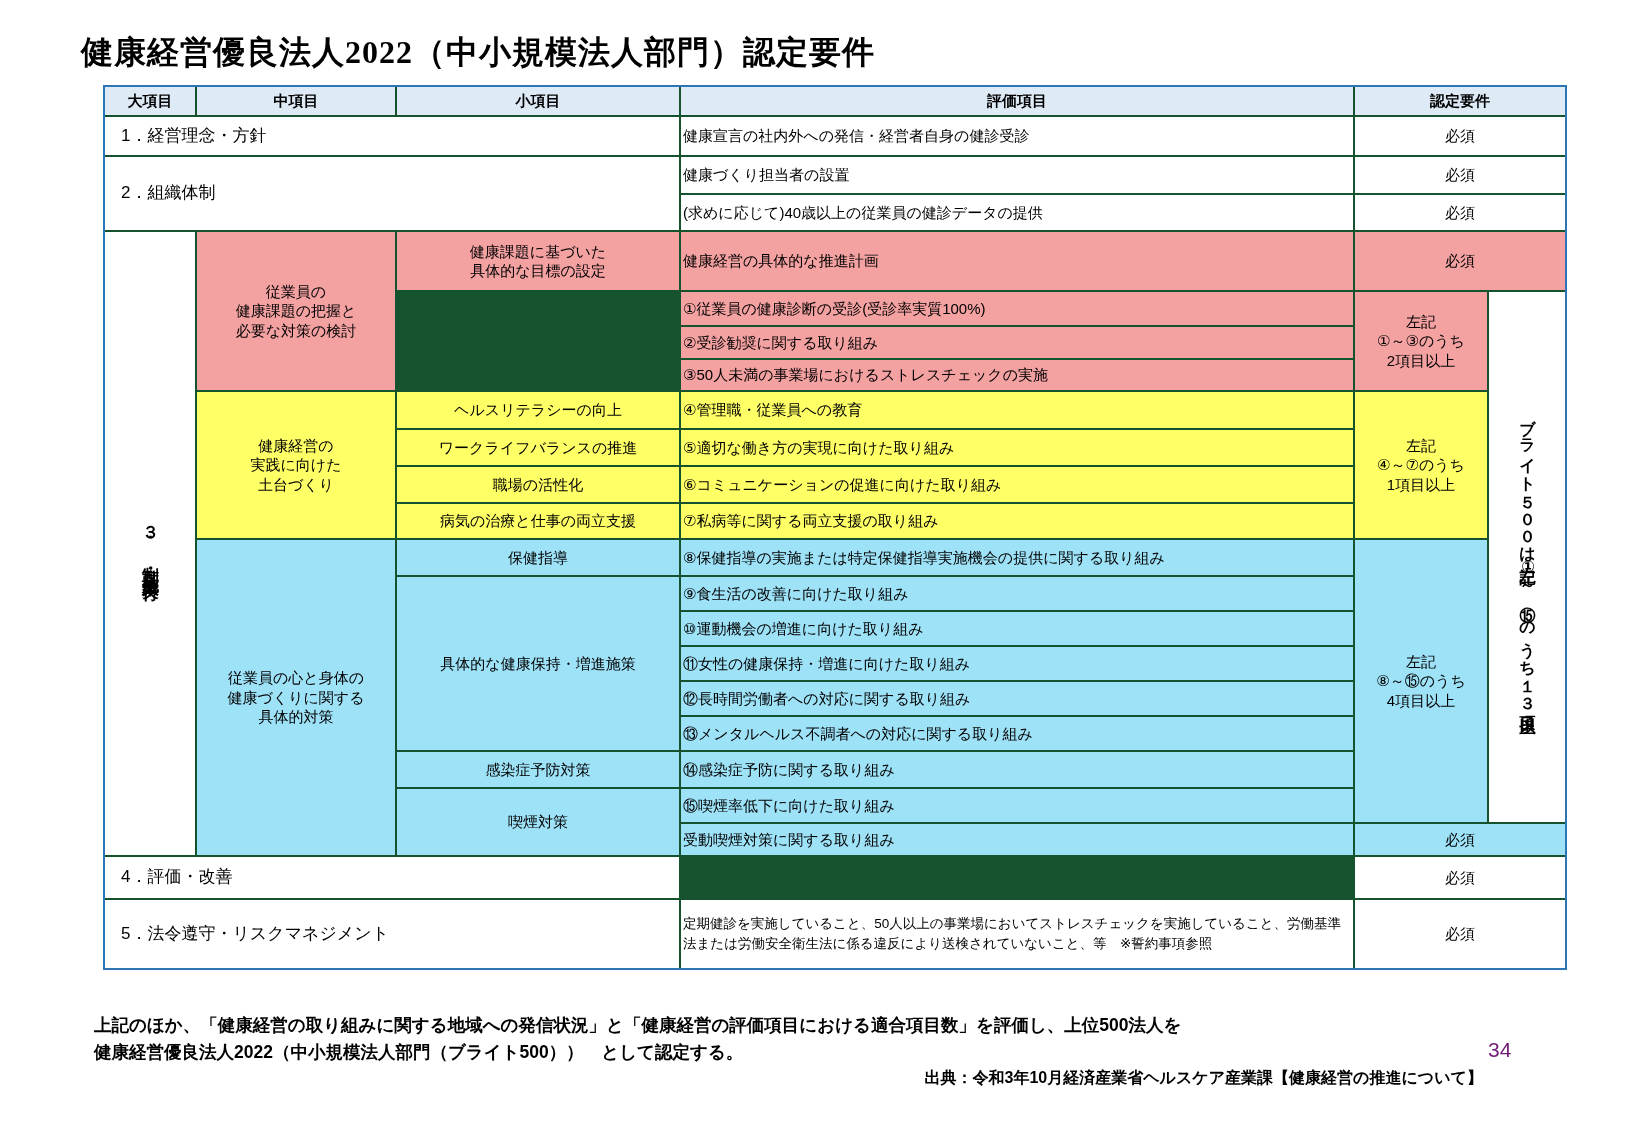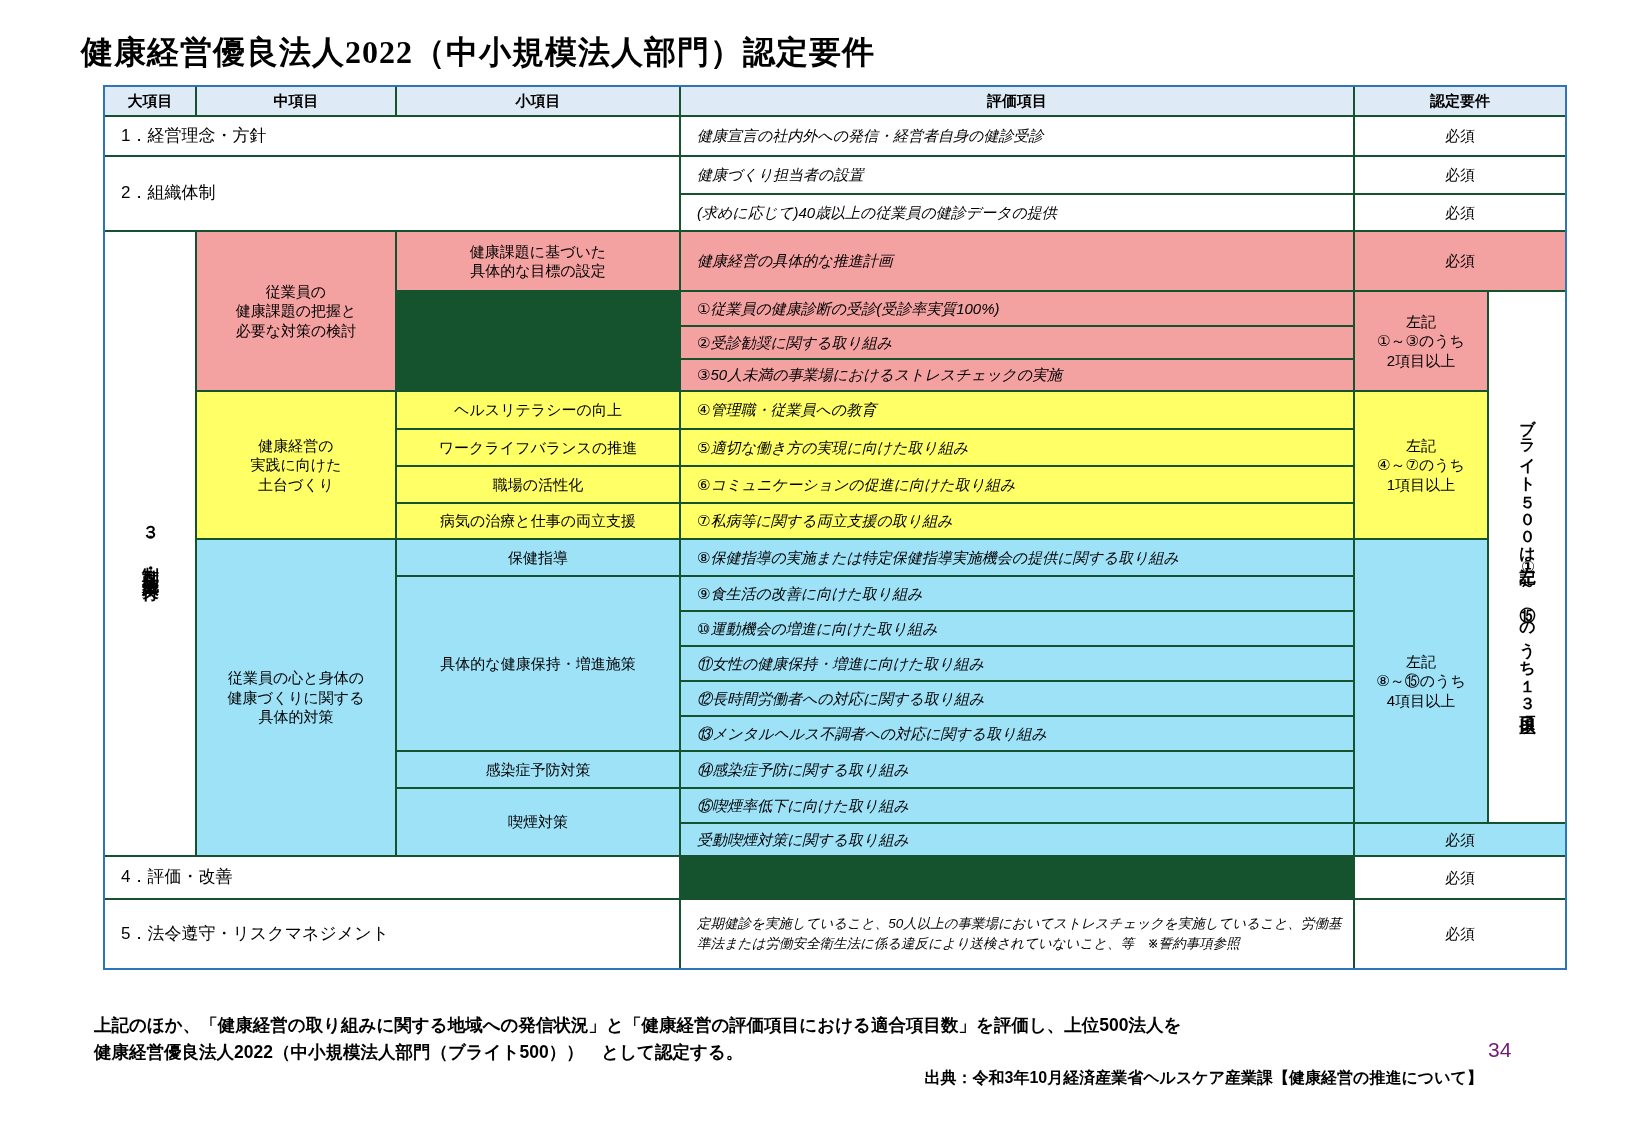--- a/index.html
+++ b/index.html
@@ -23,21 +23,21 @@
     border:2px solid #2e75b6;
     margin-left:20px;
   }
   .cell{
     background:#ffffff;
     display:flex;align-items:center;justify-content:center;
     font-size:15px;line-height:1.3;text-align:center;
     padding:1px 4px;box-sizing:border-box;
   }
   .head{background:#deebf7;font-weight:bold;}
-  .left{justify-content:flex-start;text-align:left;padding-left:16px;padding-right:8px;font-style:italic;}
+  .left{justify-content:flex-start;text-align:left;padding-left:2px;padding-right:8px;}
   .label{font-weight:normal;font-size:17px;justify-content:flex-start;text-align:left;padding-left:16px;}
   .pre{white-space:pre-line;}
   .pink{background:#f4a1a2;}
   .yellow{background:#ffff66;}
   .blue{background:#9ee2f8;}
   .small{font-size:13.5px;line-height:1.45;}
   .vtext{
     writing-mode:vertical-rl;
     font-weight:bold;font-size:17px;letter-spacing:3px;
     display:flex;align-items:center;justify-content:center;

